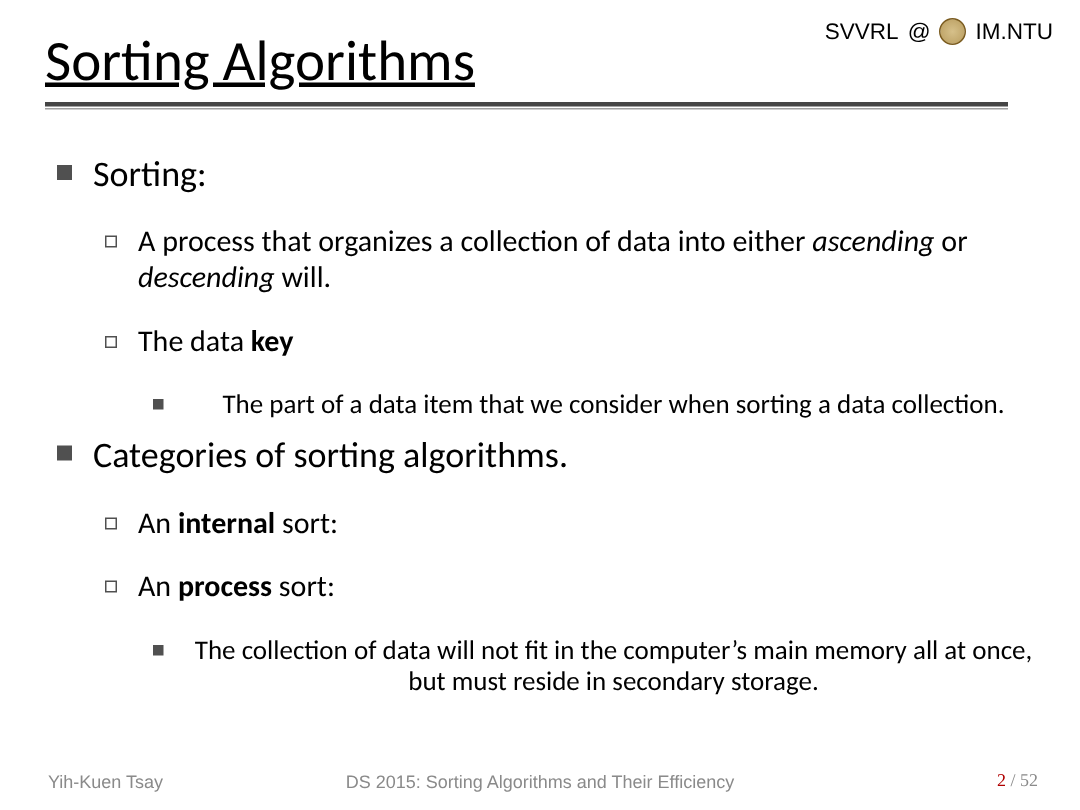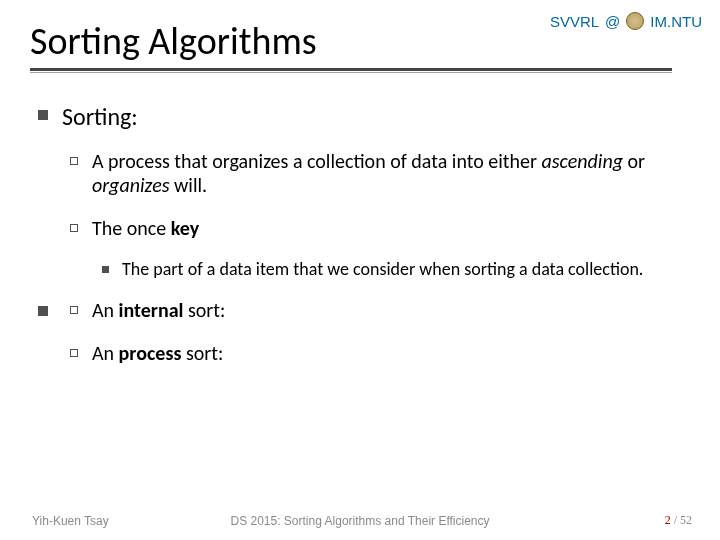--- a/index.html
+++ b/index.html
@@ -17,39 +17,40 @@
     width: 720px;
     height: 540px;
     box-sizing: border-box;
   }
   .header-bar {
     position: absolute;
     top: 12px;
     right: 18px;
     font-size: 15px;
     font-family: "Segoe UI", Arial, sans-serif;
-    color: #0369a1;
+    color: #000000;
     display: flex;
     align-items: center;
     gap: 6px;
   }
   .seal {
     width: 18px;
     height: 18px;
     border-radius: 50%;
     border: 1.5px solid #7a5b1f;
     display: inline-block;
     box-sizing: border-box;
     background: radial-gradient(circle, #d6c08a 0%, #b89c5e 100%);
   }
   .title-wrap {
     position: absolute;
     left: 30px;
     right: 48px;
     top: 18px;
+    text-decoration: underline;
   }
   .title {
     font-size: 38px;
     font-family: "Calibri", "Segoe UI", Arial, sans-serif;
     color: #000;
     margin: 0 0 4px 0;
     font-weight: 400;
   }
   .title-underline-dark {
     height: 3px;
@@ -121,20 +122,21 @@
   }
   
   .lvl3 {
     margin-top: 2px;
     margin-left: 10px;
   }
   .lvl3 > li {
     font-size: 18px;
     padding-left: 20px;
     margin-bottom: 4px;
+    text-align: center;
   }
   .lvl3 > li::before {
     content: "";
     position: absolute;
     left: 0;
     top: 7px;
     width: 7px;
     height: 7px;
     background: #505050;
   }
@@ -186,40 +188,46 @@
     <div class="title-underline-dark"></div>
     <div class="title-underline-thin"></div>
   </div>
 
   <div class="body">
     <ul class="lvl1">
       <li>
         <span class="lbl">Sorting:</span>
         <ul class="lvl2">
           <li>
-            <span>A process that organizes a collection of data into either </span><span class="it">ascending</span><span> or </span><span class="it">organizes</span><span> will.</span>
-          </li>
-          <li>
-            <span>The once </span><span class="bd">key</span>
+            <span>A process that organizes a collection of data into either </span><span class="it">ascending</span><span> or </span><span class="it">descending</span><span> will.</span>
+          </li>
+          <li>
+            <span>The data </span><span class="bd">key</span>
             <ul class="lvl3">
               <li>
                 <span>The part of a data item that we consider when sorting a data collection.</span>
               </li>
             </ul>
           </li>
         </ul>
       </li>
 
       <li style="margin-top:10px;">
+        <span class="lbl">Categories of sorting algorithms.</span>
         <ul class="lvl2">
           <li>
             <span>An </span><span class="bd">internal</span><span> sort:</span>
           </li>
           <li>
             <span>An </span><span class="bd">process</span><span> sort:</span>
+            <ul class="lvl3">
+              <li>
+                <span>The collection of data will not fit in the computer’s main memory all at once, but must reside in secondary storage.</span>
+              </li>
+            </ul>
           </li>
         </ul>
       </li>
     </ul>
   </div>
 
   <div class="footer">
     <div class="footer-left">Yih-Kuen Tsay</div>
     <div class="footer-center">DS 2015: Sorting Algorithms and Their Efficiency</div>
     <div class="footer-right">

